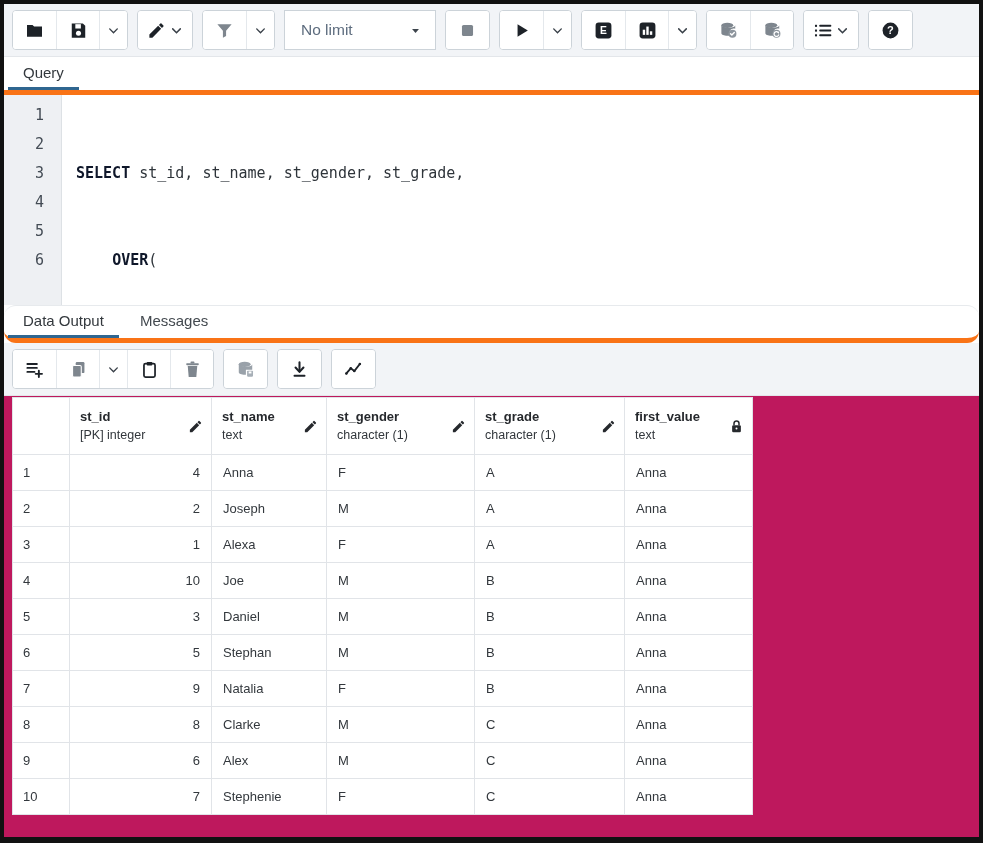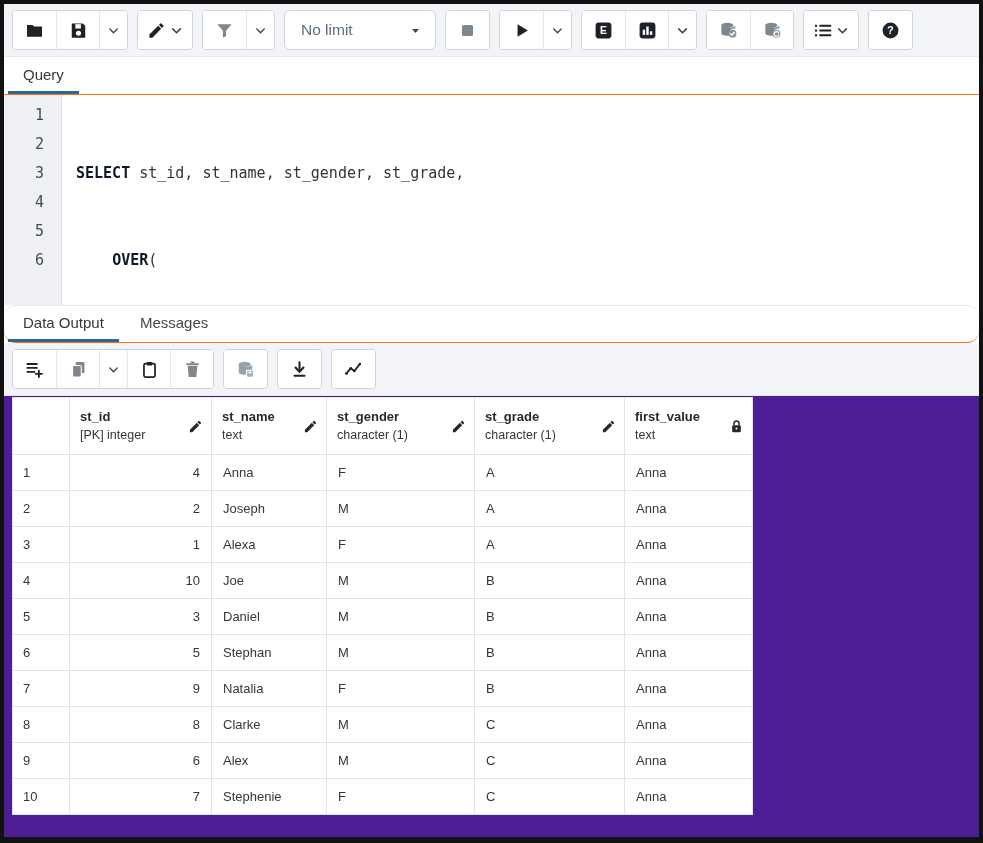--- a/index.html
+++ b/index.html
@@ -35,31 +35,31 @@
   .btn.narrow { min-width: 28px; padding: 0 6px; }
   .btn svg { width: 19px; height: 19px; display: block; }
   .btn .sub-caret { width: 13px; height: 13px; }
   .ic-black { color: #1d2228; }
   .ic-gray  { color: #7e868e; }
   .ic-lightgray { color: #99a1a9; }
   .ic-dark  { color: #3a4149; }
 
   .limit-select {
     width: 152px; height: 40px; background: #fff;
-    border: 1px solid #ccd3d9; border-radius: 6px;
+    border: 1px solid #ccd3d9; border-radius: 0;
     display: flex; align-items: center; justify-content: space-between;
     padding: 0 12px 0 16px; cursor: pointer;
   }
   .limit-select .limit-text { font-size: 15.5px; color: #5d6c7e; }
   .limit-select svg { width: 15px; height: 15px; color: #3c444c; }
 
   
   .tabbar {
     display: flex; align-items: stretch; gap: 6px;
-    background: #fff; border-bottom: 1px solid #f97316;
+    background: #fff; border-bottom: 5px solid #f97316;
     padding: 0 4px; flex: 0 0 auto; height: 38px;
   }
   .tab {
     display: flex; align-items: center;
     padding: 0 15px; font-size: 15px; color: #43494f;
     border-bottom: 3px solid transparent; cursor: pointer;
   }
   .tab.active { border-bottom-color: #2f6690; color: #33383d; }
 
   
@@ -74,21 +74,21 @@
     flex: 0 0 auto;
   }
   .gutter .ln { height: 29px; }
   .code {
     padding: 6px 0 0 14px; white-space: pre; color: #2e343a; flex: 1;
   }
   .code-line { height: 29px; }
   .kw { color: #0f172a; font-weight: bold; text-align: center; }
 
   
-  .grid-wrap { flex: 1; background: #4c1d95; padding: 1px 0 0 8px; overflow: hidden; }
+  .grid-wrap { flex: 1; background: #be185d; padding: 1px 0 0 8px; overflow: hidden; }
   table.grid { border-collapse: collapse; table-layout: fixed; width: 740px; }
   .grid th, .grid td {
     border: 1px solid #e1e4e8; background: #fff;
     font-size: 13px; color: #33383d; overflow: hidden; white-space: nowrap;
   }
   .grid th { height: 57px; padding: 6px 8px 6px 10px; vertical-align: middle; text-align: left; font-weight: normal; }
   .grid td { height: 36px; padding: 0 11px; }
   .col-head { display: flex; align-items: center; justify-content: space-between; gap: 4px; }
   .col-head .names { display: flex; flex-direction: column; line-height: 1.45; }
   .col-head .cname { font-weight: bold; font-size: 13px; color: #26292d; }

